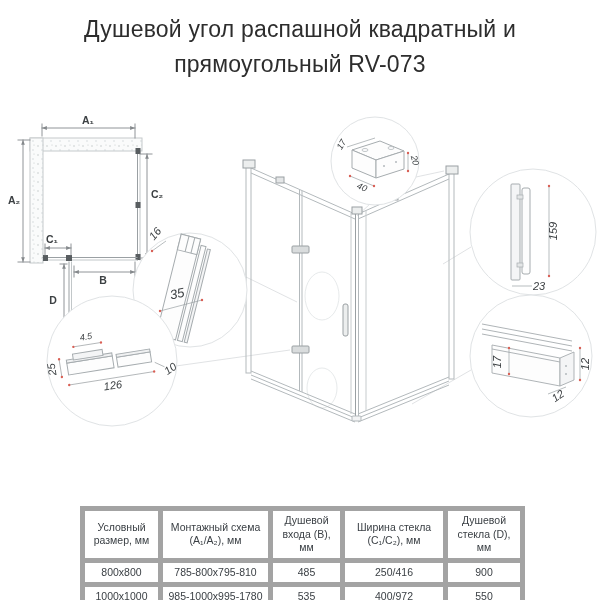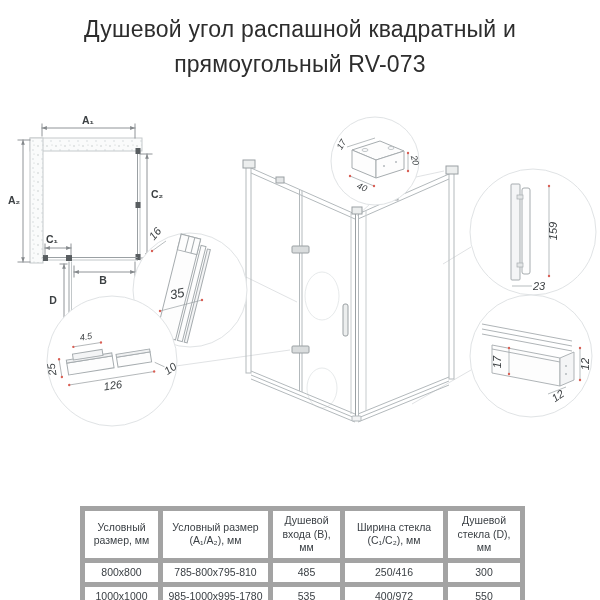--- a/index.html
+++ b/index.html
@@ -252,33 +252,33 @@
     <colgroup>
       <col style="width:78px">
         <col style="width:110px">
         <col style="width:72px">
       <col style="width:103px">
         <col style="width:77px">
     </colgroup>
     <thead>
       <tr>
         <th>Условный размер, мм</th>
-        <th>Условный размер (А₁/А₂), мм</th>
+        <th>Монтажный схема (А₁/А₂), мм</th>
         <th>Душевой входа (В), мм</th>
         <th>Ширина стекла (С₁/С₂), мм</th>
         <th>Душевой стекла (D), мм</th>
       </tr>
     </thead>
     <tbody>
       <tr>
         <td>800x800</td>
         <td>785-800x795-810</td>
         <td>485</td>
         <td>250/416</td>
-        <td>300</td>
+        <td>900</td>
       </tr>
       <tr>
         <td>1000x1000</td>
         <td>985-1000x995-1780</td>
         <td>535</td>
         <td>400/972</td>
         <td>550</td>
       </tr>
     </tbody>
   </table>

